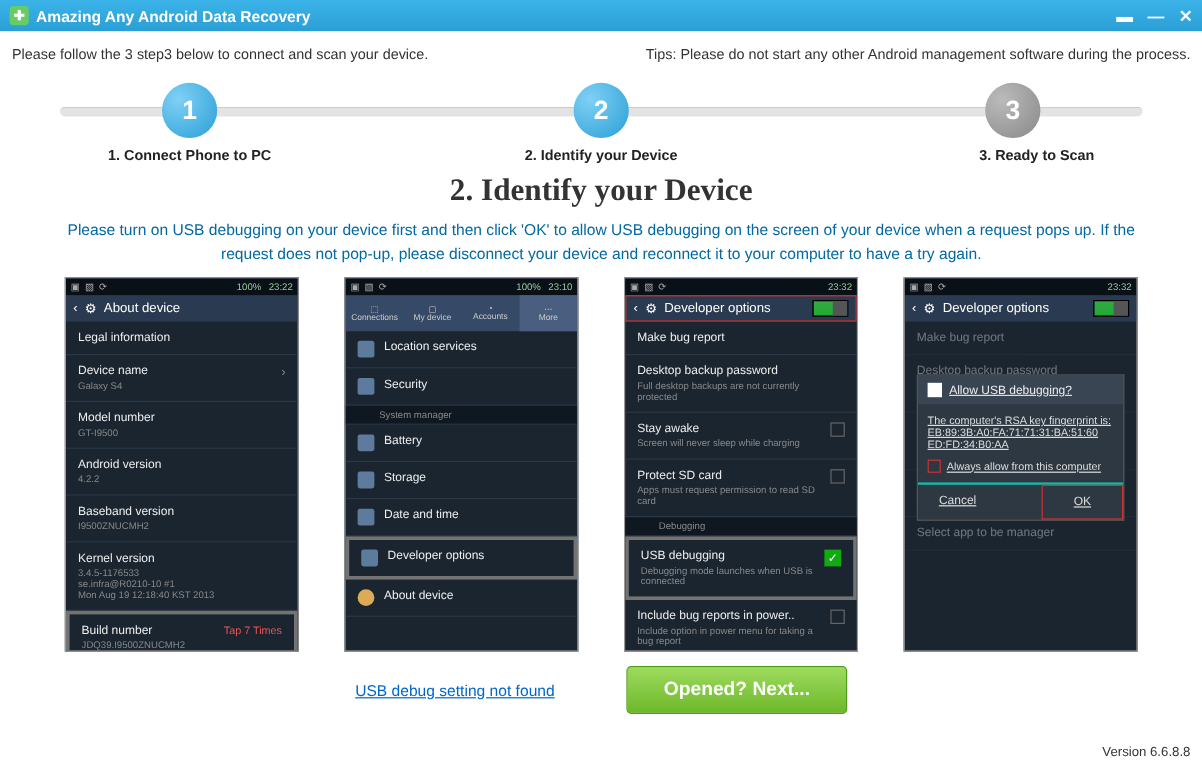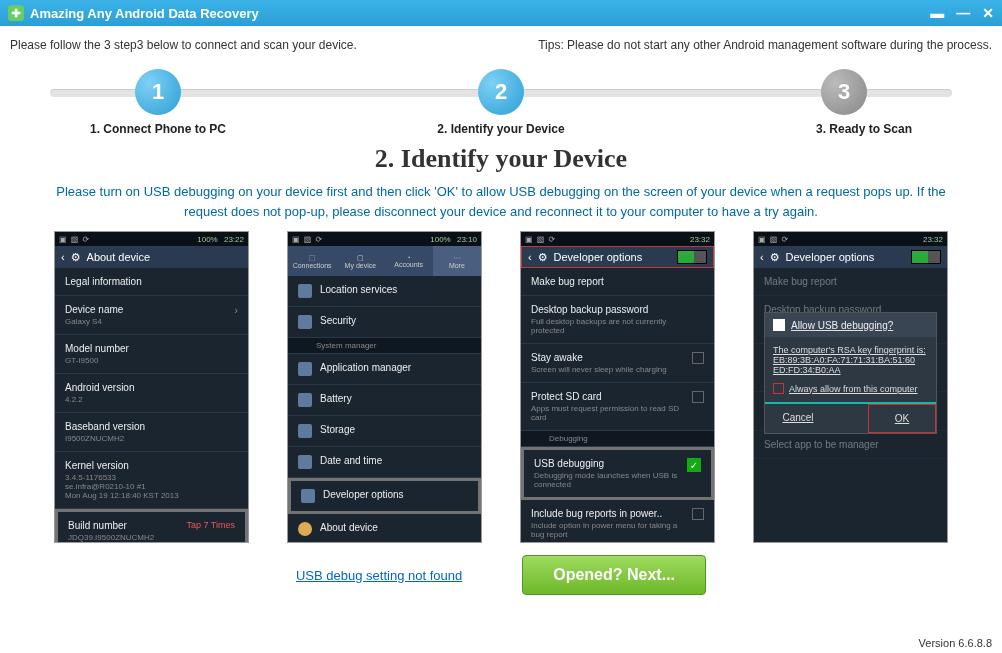--- a/index.html
+++ b/index.html
@@ -55,21 +55,21 @@
   .dialog-chk .box { width: 11px; height: 11px; border: 1px solid #c33; }
   .dialog-btns { display: flex; border-top: 2px solid #14b8a6; gap: 37px; }
   .dialog-btn { flex: 1; text-align: center; padding: 8px; font-size: 10px; color: #ddd; }
   .dialog-btn + .dialog-btn { border-left: 1px solid #444; border: 1px solid #c33; }
   .dimmed .phone-row { opacity: 0.4; }
   
   .footer-row { display: flex; justify-content: center; align-items: center; gap: 60px; margin-top: 12px; }
   .link { color: #0066cc; text-decoration: underline; font-size: 13px; cursor: pointer; }
   .next-btn { background: linear-gradient(to bottom, #9edb5e, #6db82a); border: 1px solid #4e9a1a; color: #fff; font-weight: bold; font-size: 16px; padding: 10px 30px; border-radius: 4px; cursor: pointer; }
   
-  .version { position: absolute; bottom: 4px; right: 10px; font-size: 11px; color: #333; }
+  .version { position: absolute; bottom: 20px; right: 10px; font-size: 11px; color: #333; }
 </style>
 </head>
 <body>
 
 <div class="titlebar">
   <div class="titlebar-icon">✚</div>
   <div class="titlebar-title">Amazing Any Android Data Recovery</div>
   <div class="titlebar-btns">
     <span class="titlebar-btn">▬</span>
     <span class="titlebar-btn">—</span>
@@ -176,24 +176,20 @@
     </div>
     <div class="phone-row">
         <span class="icon"></span>
         <div class="main">Location services</div>
       </div>
     <div class="phone-row">
         <span class="icon"></span>
         <div class="main">Security</div>
       </div>
     <div class="phone-section">System manager</div>
-    <div class="phone-row">
-        <span class="icon"></span>
-        <div class="main">Application manager</div>
-      </div>
     <div class="phone-row">
         <span class="icon"></span>
         <div class="main">Battery</div>
       </div>
     <div class="phone-row">
         <span class="icon"></span>
         <div class="main">Storage</div>
       </div>
     <div class="phone-row">
         <span class="icon"></span>

